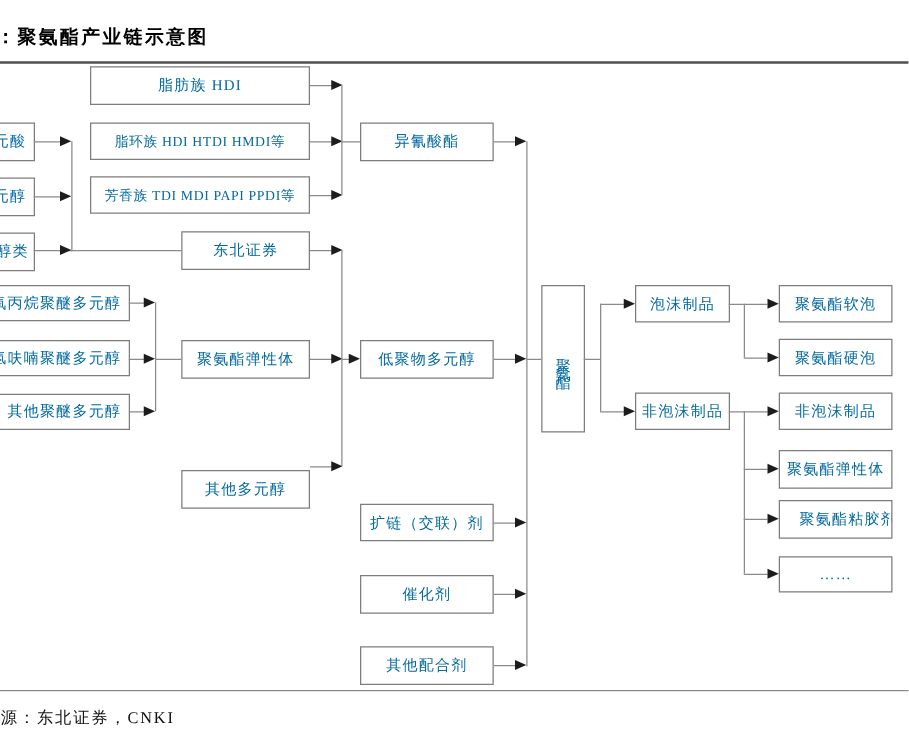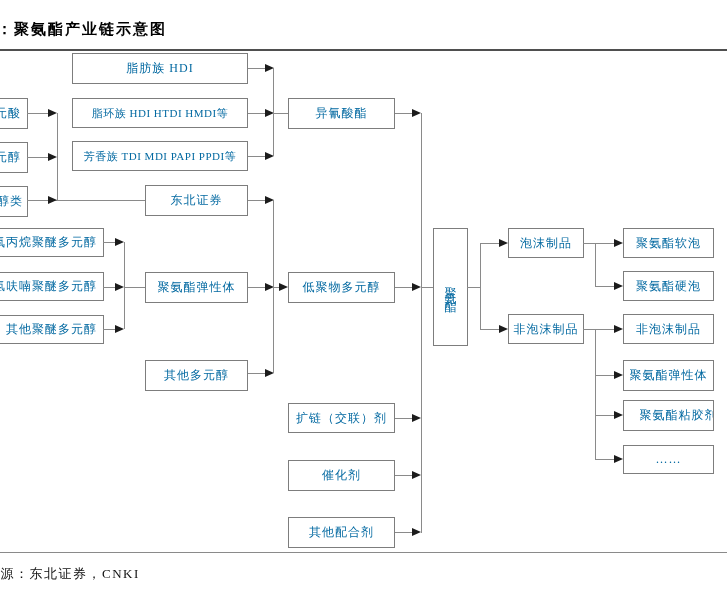--- a/index.html
+++ b/index.html
@@ -57,21 +57,21 @@
     </div>
   <div class="box clipL" style="left:-42px;top:272px;width:146px;height:29px;">
       <span>四氢呋喃聚醚多元醇</span>
     </div>
   <div class="box clipL" style="left:-42px;top:315px;width:146px;height:29px;">
       <span>其他聚醚多元醇</span>
     </div>
   <div class="box" style="left:145px;top:272px;width:103px;height:31px;">
       <span>聚氨酯弹性体</span>
     </div>
-  <div class="box" style="left:145px;top:360px;width:103px;height:31px;">
+  <div class="box" style="left:145px;top:376px;width:103px;height:31px;">
       <span>其他多元醇</span>
     </div>
 
   <div class="box" style="left:288px;top:98px;width:107px;height:31px;">
       <span>异氰酸酯</span>
     </div>
   <div class="box" style="left:288px;top:272px;width:107px;height:31px;">
       <span>低聚物多元醇</span>
     </div>
   <div class="box" style="left:288px;top:403px;width:107px;height:30px;">

